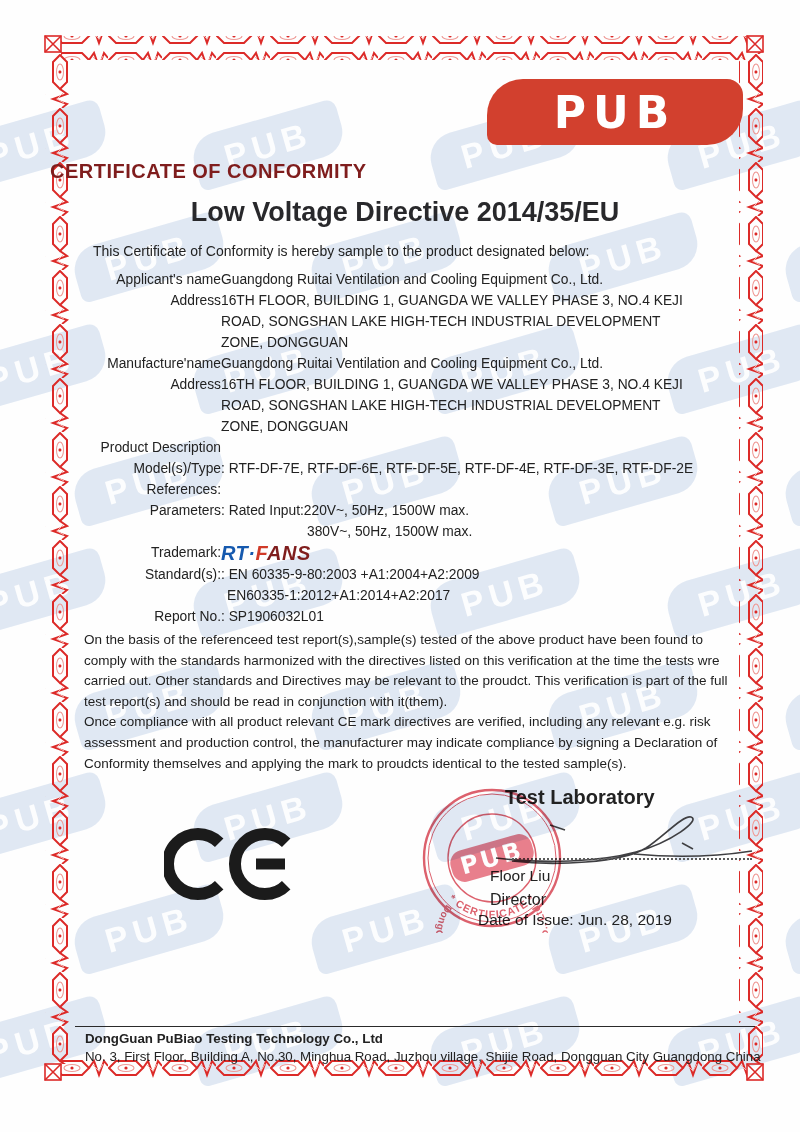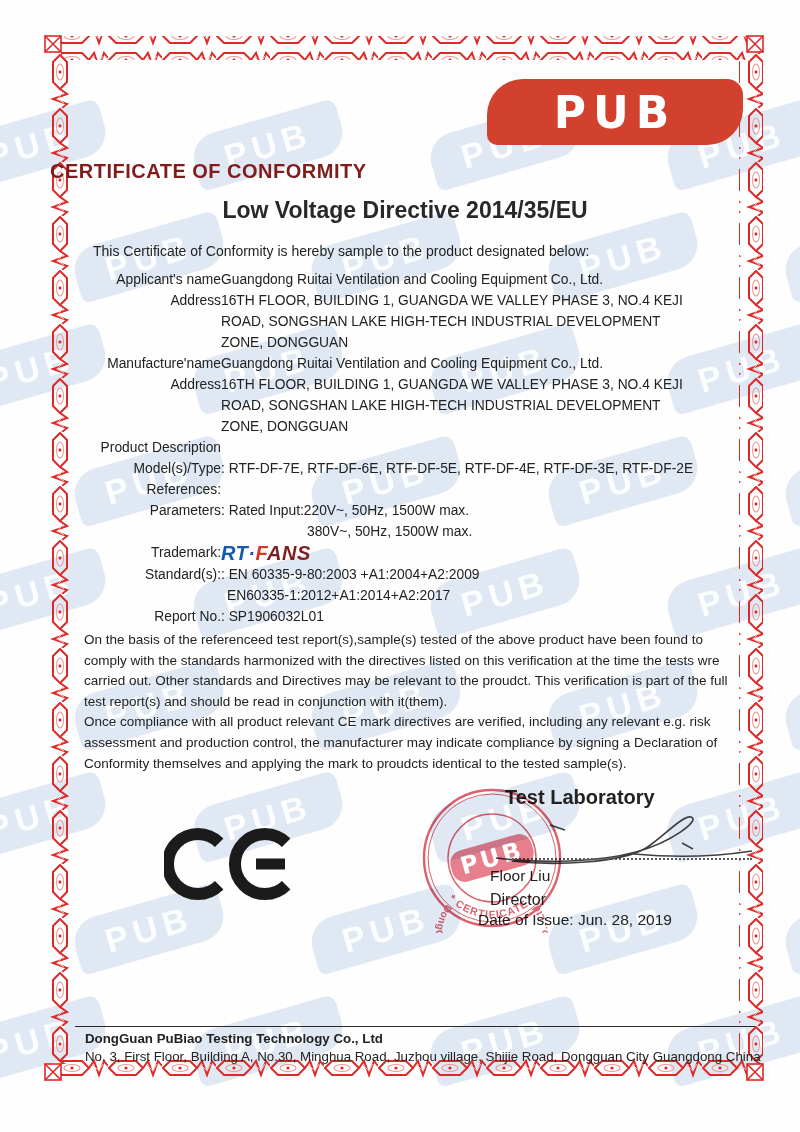--- a/index.html
+++ b/index.html
@@ -25,21 +25,21 @@
   .pub-logo{
     left:487px;top:79px;width:256px;height:66px;
     border-radius:36px 16px 36px 10px;
     display:flex;align-items:center;justify-content:center;
     color:#fff;font-weight:bold;font-size:44px;letter-spacing:7px;
     font-family:"DejaVu Sans",sans-serif;
   }
   .title{left:50px;right:40px;top:160px;text-align:left;
     font-size:20px;font-weight:bold;letter-spacing:.5px;color:#7f1d1d;}
   .subtitle{left:50px;right:40px;top:197px;text-align:center;
-    font-size:23px;font-weight:bold;color:#28282b;}
+    font-size:27px;font-weight:bold;color:#28282b;}
   .intro{left:84px;top:243px;font-size:14px;padding-left:9px;}
   .fields{left:84px;top:269px;width:660px;font-size:13.8px;line-height:21px;}
   .frow{display:flex;}
   .flabel{width:137px;flex:0 0 137px;font-weight:normal;text-align:right;}
   .fvalue{flex:1;}
   .fline{white-space:nowrap;}
   .fline.indent-lg{padding-left:86px;}
   .fline.indent-sm{padding-left:6px;}
   .tm-logo{font-style:italic;font-weight:bold;font-size:20px;letter-spacing:.5px;line-height:22px;}
   .body-text{left:84px;top:630px;width:654px;font-size:13.5px;line-height:20.6px;}

